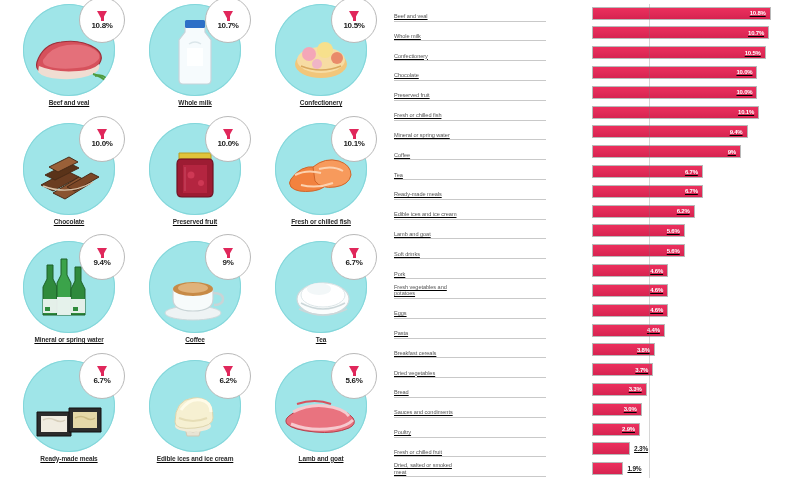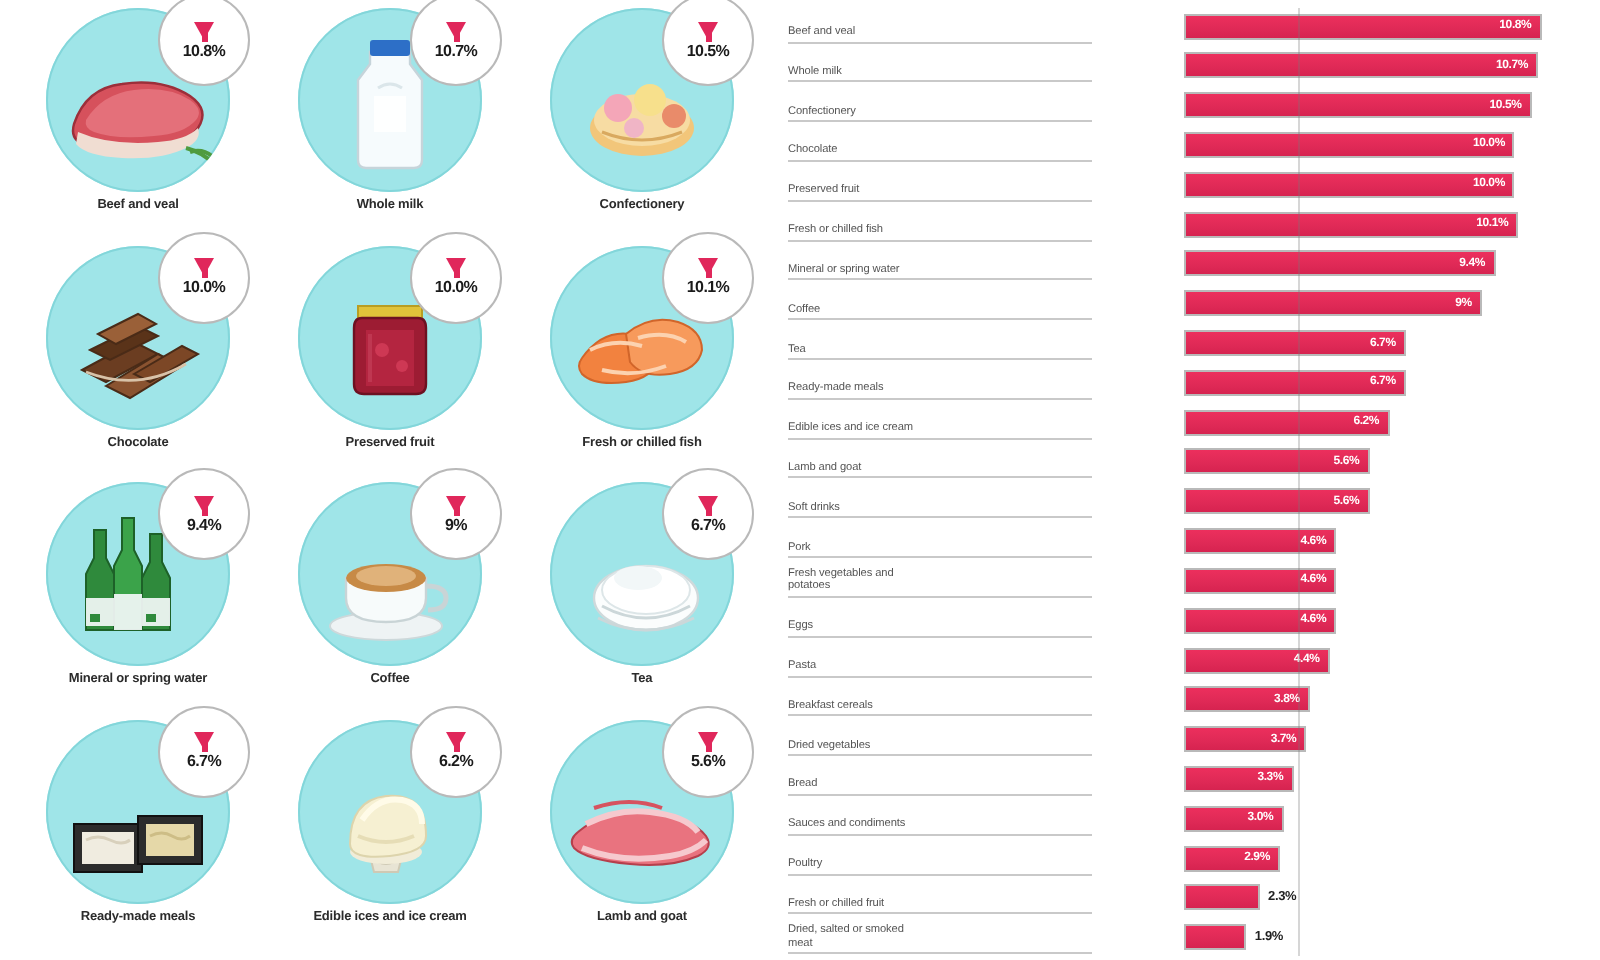--- a/index.html
+++ b/index.html
@@ -2,21 +2,21 @@
 <html><head>
 <meta charset="utf-8">
 <style>
   html,body{margin:0;padding:0;}
   body{
     width:800px;height:480px;overflow:hidden;
     background:#ffffff;
     font-family:"Liberation Sans", sans-serif;
     -webkit-font-smoothing:antialiased;
   }
-  #root{position:relative;width:800px;height:370px;display:flex;}
+  #root{position:relative;width:800px;height:370px;display:flex;text-decoration:underline;}
 
   
   .icon-panel{
     width:390px;height:480px;
     box-sizing:border-box;
     padding:4px 6px 2px 6px;
     display:grid;
     grid-template-columns:repeat(3,1fr);
     grid-template-rows:repeat(4,1fr);
     background:#fff;

